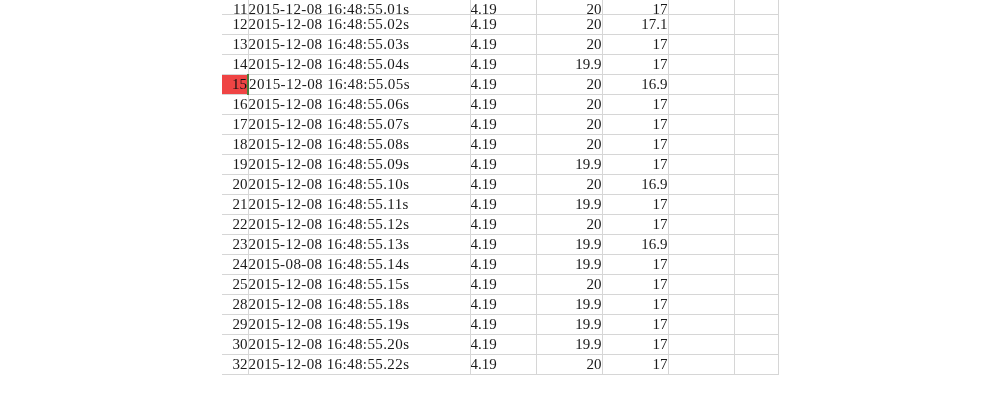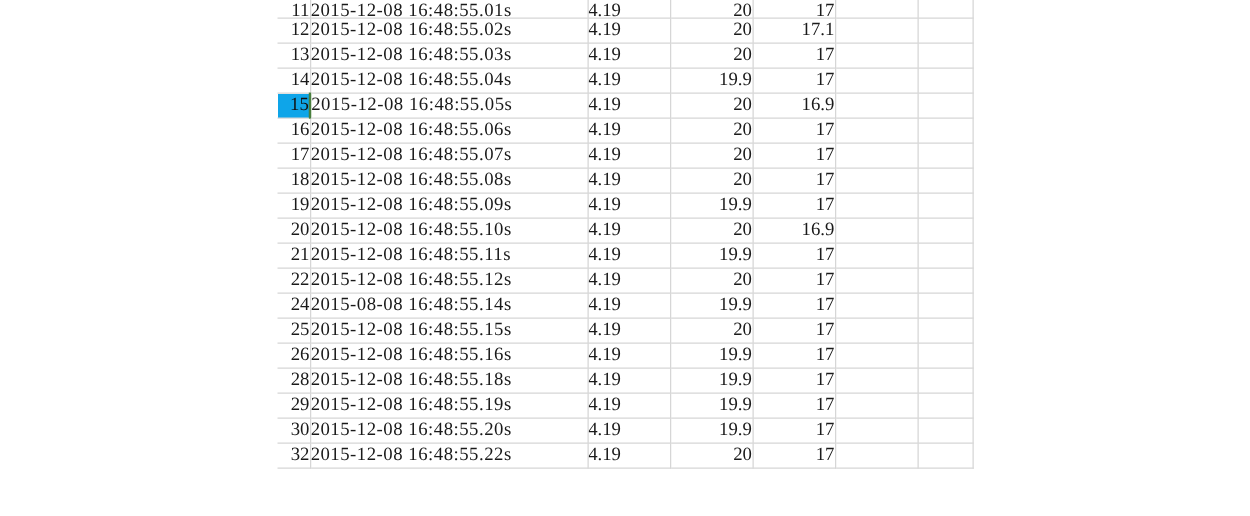--- a/index.html
+++ b/index.html
@@ -49,21 +49,21 @@
     text-align: right;
     padding-right: 3px;
     font-size: 14px;
     color: #222;
     background: #f4f4f4;
     border-right: 1px solid #cfcfcf;
     border-bottom: 1px solid #e2e2e2;
     font-family: "Liberation Serif", serif;
   }
   td.rowhead.sel {
-    background: #0ea5e9;
+    background: #ef4444;
     color: #111;
     border-right: 1px solid #7fae74;
   }
   td.time {
     text-align: left;
     padding-left: 6px;
     letter-spacing: 0.4px;
   }
   td.time.sel {
     border-left: 2px solid #4a7f3e;
@@ -212,42 +212,42 @@
         <tr>
           <td class="rowhead">22</td>
           <td class="time">2015-12-08 16:48:55.12s</td>
           <td class="num">4.19</td>
           <td class="numr">20</td>
           <td class="numr">17</td>
           <td class="blank"></td>
           <td class="blank"></td>
         </tr>
         <tr>
+          <td class="rowhead">23</td>
+          <td class="time">2015-12-08 16:48:55.13s</td>
+          <td class="num">4.19</td>
+          <td class="numr">19.9</td>
+          <td class="numr">16.9</td>
+          <td class="blank"></td>
+          <td class="blank"></td>
+        </tr>
+        <tr>
           <td class="rowhead">24</td>
           <td class="time">2015-08-08 16:48:55.14s</td>
           <td class="num">4.19</td>
           <td class="numr">19.9</td>
           <td class="numr">17</td>
           <td class="blank"></td>
           <td class="blank"></td>
         </tr>
         <tr>
           <td class="rowhead">25</td>
           <td class="time">2015-12-08 16:48:55.15s</td>
           <td class="num">4.19</td>
           <td class="numr">20</td>
-          <td class="numr">17</td>
-          <td class="blank"></td>
-          <td class="blank"></td>
-        </tr>
-        <tr>
-          <td class="rowhead">26</td>
-          <td class="time">2015-12-08 16:48:55.16s</td>
-          <td class="num">4.19</td>
-          <td class="numr">19.9</td>
           <td class="numr">17</td>
           <td class="blank"></td>
           <td class="blank"></td>
         </tr>
         <tr>
           <td class="rowhead">28</td>
           <td class="time">2015-12-08 16:48:55.18s</td>
           <td class="num">4.19</td>
           <td class="numr">19.9</td>
           <td class="numr">17</td>

